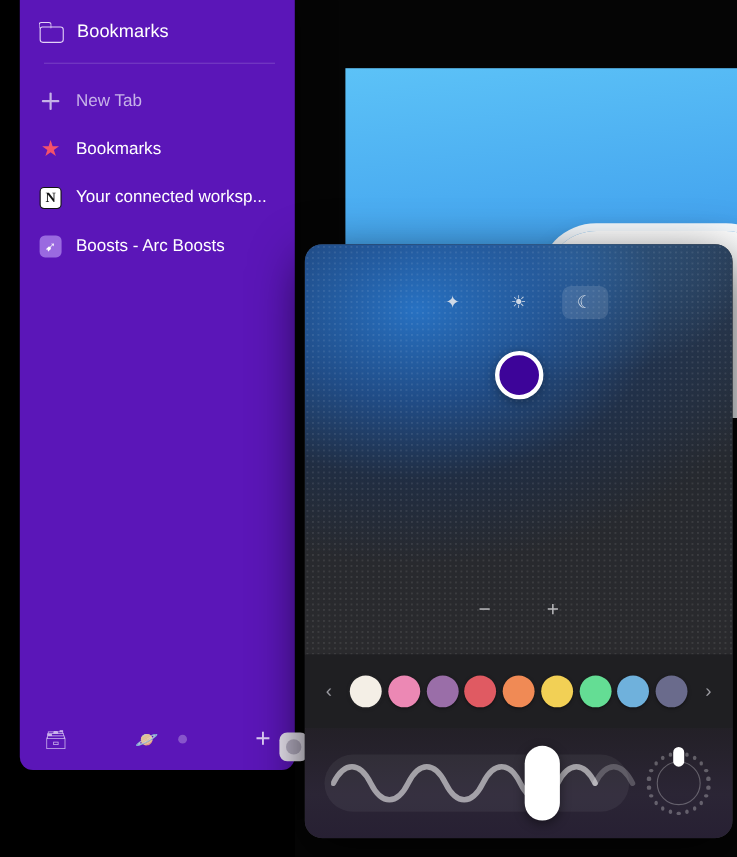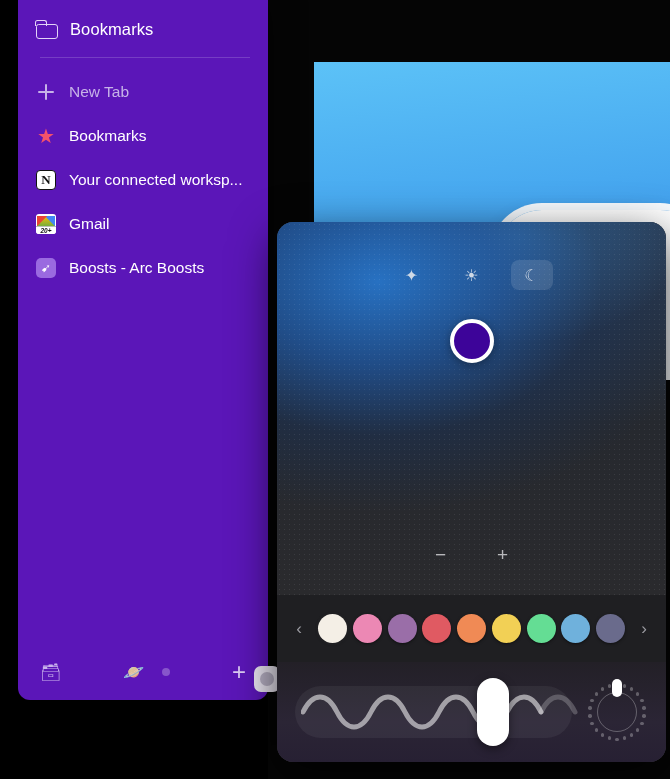--- a/index.html
+++ b/index.html
@@ -292,27 +292,20 @@
       <div class="nav-item">
         <span class="ico star">★</span>
         <span class="lbl">Bookmarks</span>
       </div>
 
       <div class="nav-item">
         <span class="ico notion">N</span>
         <span class="lbl">Your connected worksp...</span>
       </div>
 
-      <div class="nav-item">
-        <span class="ico gmail">
-          <i class="m"></i>
-          <i class="badge">20+</i>
-        </span>
-        <span class="lbl">Gmail</span>
-      </div>
 
 
       <div class="nav-item">
         <span class="ico boost">➹</span>
         <span class="lbl">Boosts - Arc Boosts</span>
       </div>
 
     </div>
 
     <div class="side-bottom">

